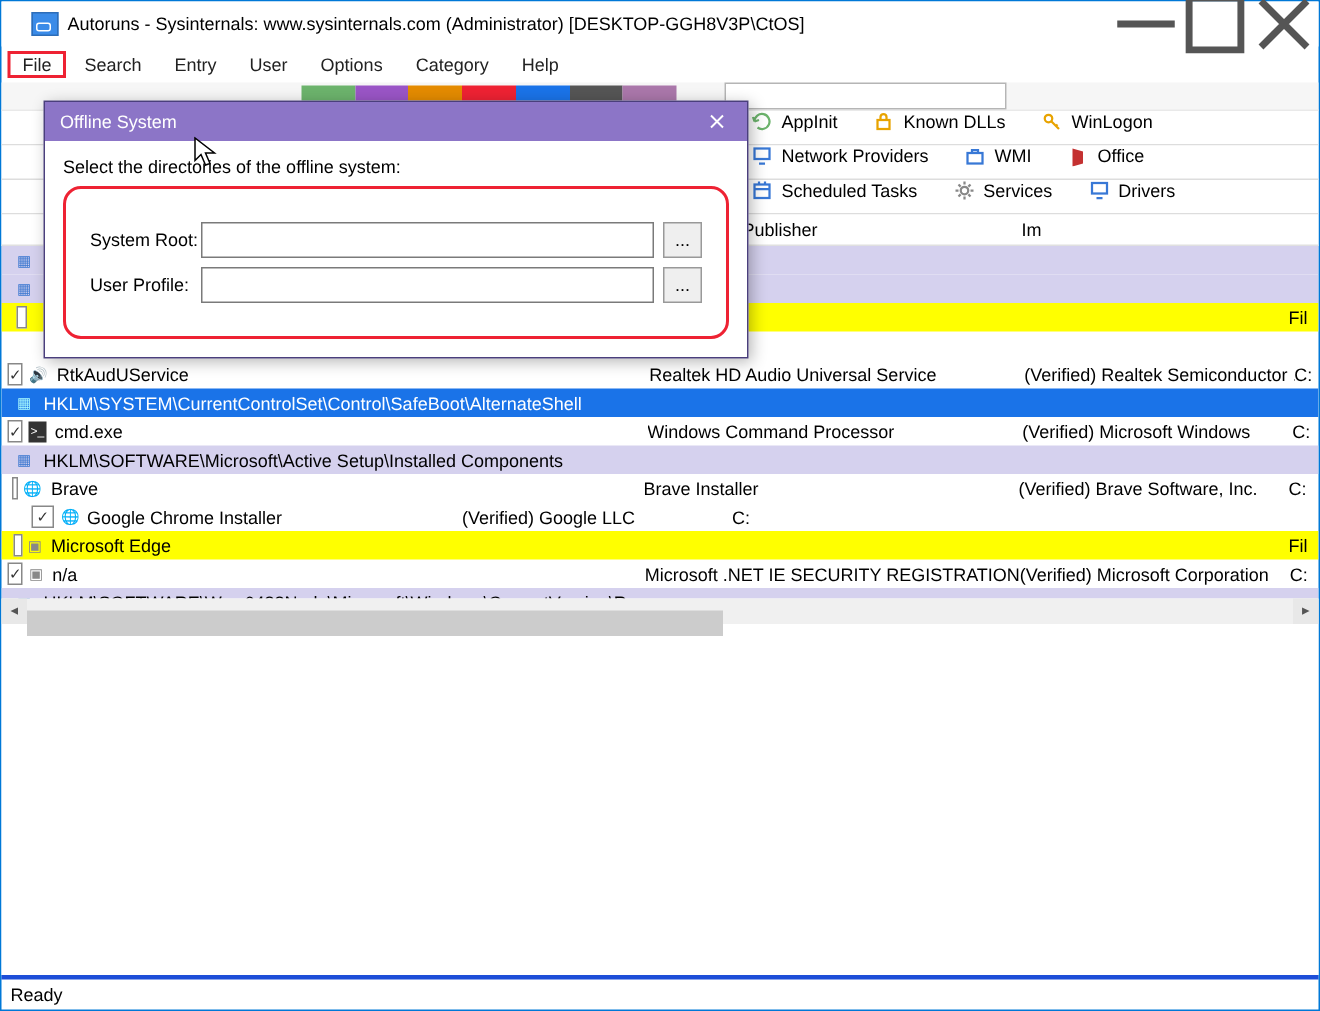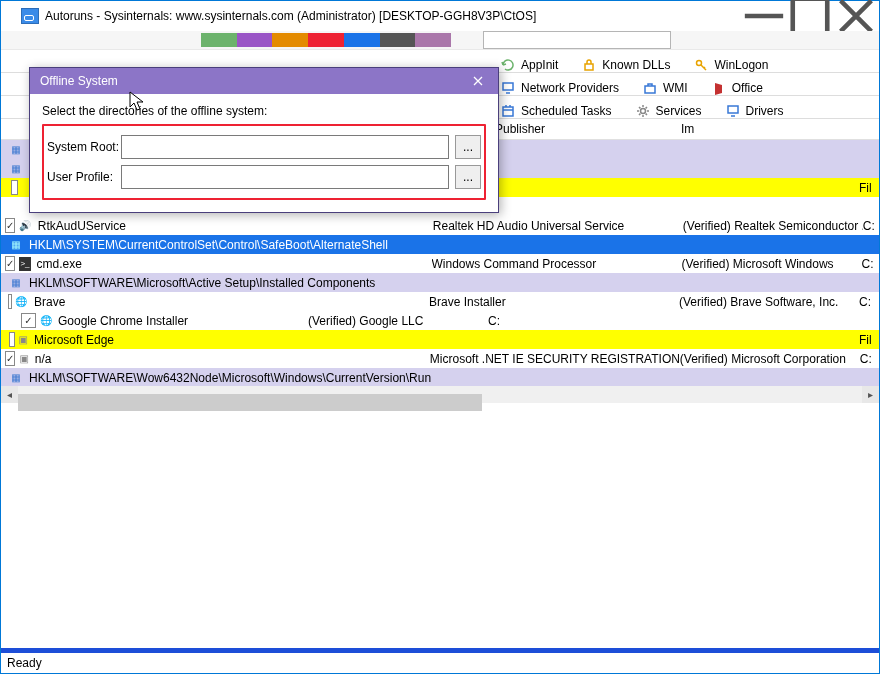--- a/index.html
+++ b/index.html
@@ -12,21 +12,21 @@
 .winbtn svg{stroke:#555;stroke-width:1.2;fill:none}
 .menubar{height:24px;display:flex;align-items:center;padding:0 4px;gap:2px}
 .menu-item{padding:2px 10px;color:#222}
 .file-hl{border:2px solid #e23;padding:0 8px}
 .toolbar-blocked{height:18px;background:#f6f6f6;border-bottom:1px solid #e9e9e9;position:relative}
 .tb-colors{position:absolute;left:200px;top:2px;width:250px;height:14px;display:flex}
 .tb-colors span{flex:1}
 .search-echo{position:absolute;right:208px;top:0;width:186px;height:16px;border:1px solid #b5b5b5;background:#fff}
 .tabs-row{height:22px;display:flex;align-items:center;background:#fff;overflow:hidden;border-bottom:1px solid #ddd}
 .tabs-row.push{padding-left:488px}
-.tab{display:flex;align-items:flex-end;gap:6px;padding:0 12px;height:22px}
+.tab{display:flex;align-items:flex-start;gap:6px;padding:0 12px;height:22px}
 .icon-btn{width:14px;height:14px;display:inline-flex;align-items:center;justify-content:center}
 .icon-btn svg{width:14px;height:14px;stroke:#7b6;stroke-width:1.5;fill:none}
 .ic-yellow svg{stroke:#e8a300}
 .ic-blue svg{stroke:#3878d6}
 .ic-red svg{stroke:#c43131}
 .headers{height:20px;display:flex;align-items:center;background:#fff;border-bottom:1px solid #e0e0e0}
 .hd-spacer{flex:0 0 488px}
 .hd-col{padding-left:6px}
 .list{flex:1;overflow:hidden;font-size:12px}
 .row{height:19px;display:flex;align-items:center}
@@ -45,30 +45,30 @@
 .ico-doc{color:#888}
 .c-entry{flex:0 0 395px;padding-left:2px;white-space:nowrap;overflow:hidden}
 .c-desc{flex:0 0 250px;white-space:nowrap;overflow:hidden}
 .c-pub{flex:0 0 180px;white-space:nowrap;overflow:hidden}
 .c-im{flex:0 0 20px;white-space:nowrap;overflow:hidden}
 .hscroll{height:17px;background:#f0f0f0;display:flex;align-items:center;position:relative}
 .hs-btn{width:17px;height:17px;background:#e8e8e8;display:flex;align-items:center;justify-content:center;color:#555;font-size:10px}
 .hs-track{flex:1;background:#f0f0f0;position:relative}
 .hs-thumb{position:absolute;left:0;top:0;width:55%;height:17px;background:#ccc}
 .blank{flex:1;background:#fff}
-.status{height:20px;display:flex;align-items:center;padding-left:6px;border-top:5px solid #1d4ed8}
+.status{height:20px;display:flex;align-items:center;padding-left:6px;border-top:3px solid #1d4ed8}
 .modal{position:absolute;left:28px;top:66px;width:468px;background:#fff;border:1px solid #4a3f7c;box-shadow:2px 2px 10px rgba(0,0,0,.3);z-index:50}
 .modal-tb{height:26px;background:#8c75c7;color:#fff;display:flex;align-items:center;padding-left:10px;font-size:12px}
 .modal-close{width:40px;height:26px;display:flex;align-items:center;justify-content:center}
 .modal-body{padding:10px 12px 12px}
 .field-row{display:flex;align-items:center;margin:6px 0;height:24px}
 .field-row label{min-width:74px}
 .field-row .tbox{flex:1;height:20px;border:1px solid #7a7a7a;background:#fff}
 .browse{width:24px;height:22px;border:1px solid #999;background:#efefef;margin-left:6px;display:flex;align-items:center;justify-content:center}
-.red-outline{border:2px solid #e23;border-radius:1px;padding:3px}
+.red-outline{border:2px solid #e23;border-radius:12px;padding:16px}
 .btn-row{display:flex;justify-content:flex-end;gap:10px;margin-top:46px}
 .mbtn{width:80px;height:22px;border:1px solid #a7a7a7;background:#efefef;display:flex;align-items:center;justify-content:center}
 .mbtn.disabled{color:#9a9a9a}
 .mbtn.primary{border:1.5px solid #0a66c2;background:#e6f0fb}
 .cursor{position:absolute;left:128px;top:90px;z-index:60;color:#000;font-size:18px;pointer-events:none}
 </style>
 </head>
 <body>
 
 <div class="window">
@@ -86,20 +86,29 @@
           <path d="M1.5 1.5h9v9h-9z"></path>
         </svg>
       </span>
     <span class="winbtn">
         <svg viewBox="0 0 12 12">
           <path d="M2 2l8 8M10 2l-8 8"></path>
         </svg>
       </span>
   </div>
 
+  <div class="menubar">
+    <span class="menu-item file-hl">File</span>
+    <span class="menu-item">Search</span>
+    <span class="menu-item">Entry</span>
+    <span class="menu-item">User</span>
+    <span class="menu-item">Options</span>
+    <span class="menu-item">Category</span>
+    <span class="menu-item">Help</span>
+  </div>
 
   <div class="toolbar-blocked">
     <div class="tb-colors">
       <span style="background:#6cb36c"></span>
       <span style="background:#9a55c6"></span>
       <span style="background:#e48b00"></span>
       <span style="background:#e23"></span>
       <span style="background:#1a73e8"></span>
       <span style="background:#555"></span>
       <span style="background:#a7a"></span>

